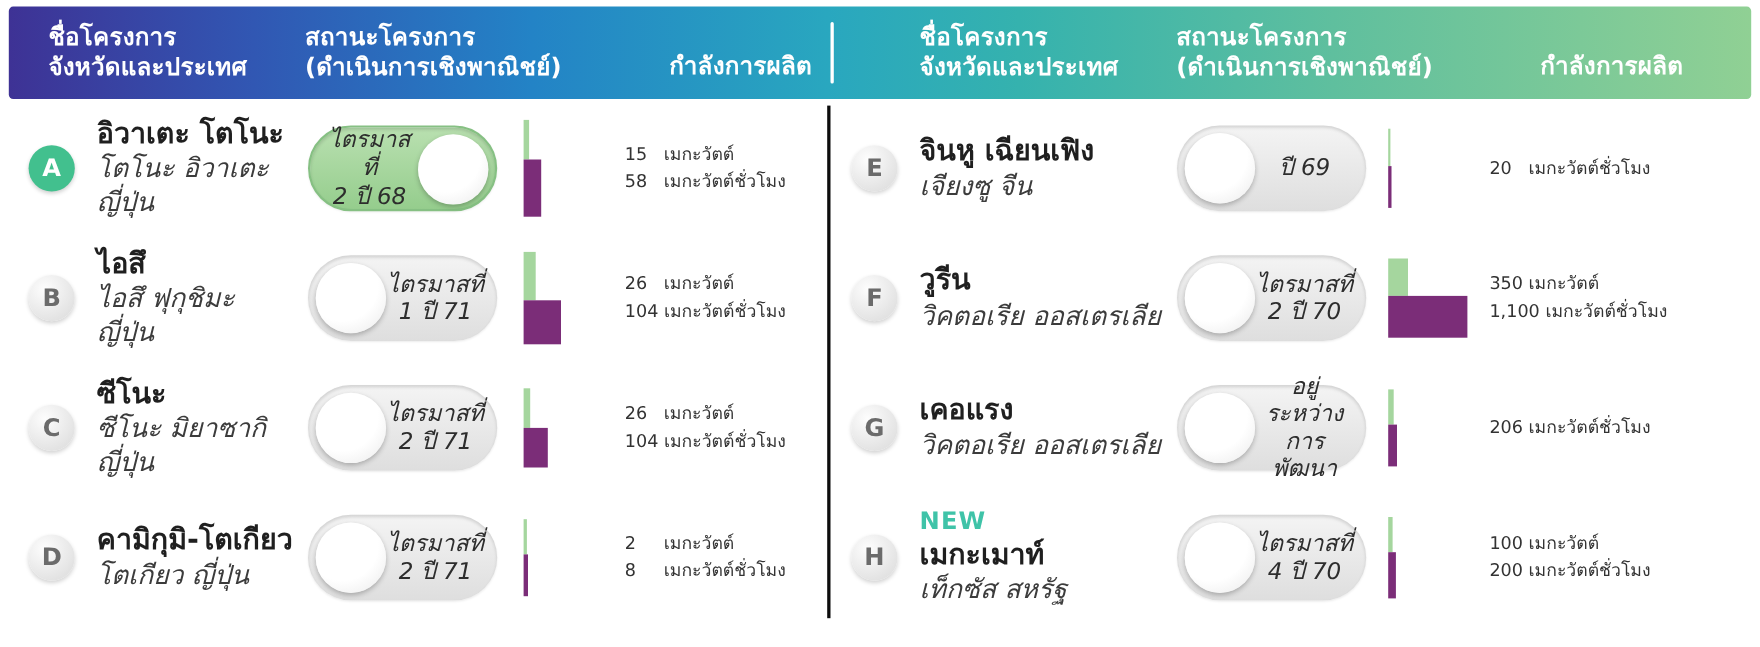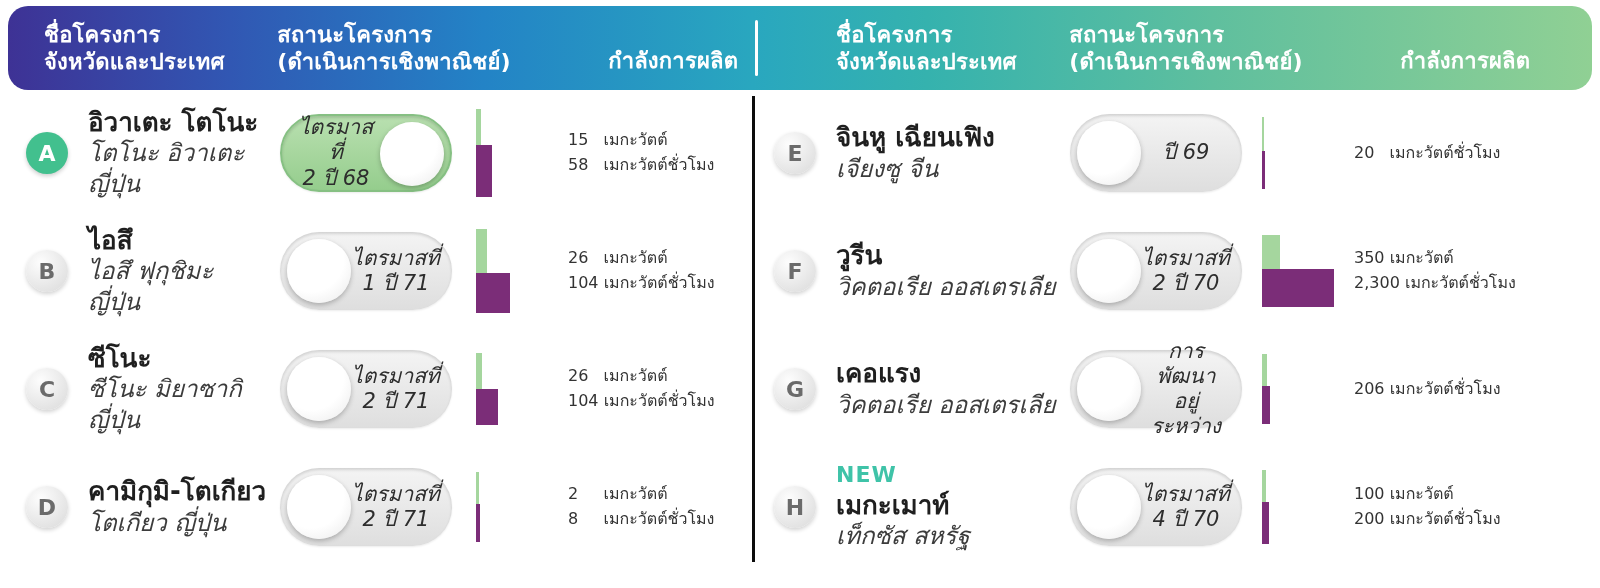--- a/index.html
+++ b/index.html
@@ -2,21 +2,21 @@
 <html><head>
 <meta charset="utf-8">
 <style>
   * { margin:0; padding:0; box-sizing:border-box; }
   html,body { width:1600px; height:588px; background:#ffffff;
     font-family:"DejaVu Sans","Liberation Sans",sans-serif; overflow:hidden; }
   .canvas { position:relative; width:1600px; height:588px; background:#fff; }
 
   
   .header { position:absolute; left:8px; top:6px; width:1584px; height:84px;
-    border-radius:20px; color:#fff; display:flex;
+    border-radius:4px; color:#fff; display:flex;
     background:linear-gradient(90deg,#3e3295 0%,#3157b3 14%,#2383c6 30%,#29a7bf 47%,#35b2ae 58%,#5fbf9e 76%,#90d094 100%);
   }
   .header-half { flex:0 0 50%; display:flex; align-items:center; }
   .hdr-divider { position:absolute; left:747px; top:14px; bottom:14px; width:3px;
     background:#ffffff; border-radius:2px; }
   .hcol { font-weight:bold; line-height:1.25; font-size:22px; letter-spacing:.2px; }
   .hcol1 { width:34%; padding-left:36px; text-align:left; }
   .hcol2 { width:34%; text-align:left; }
   .hcol3 { width:32%; text-align:center;margin-top:25px; }
 
@@ -275,41 +275,41 @@
             <div>2 ปี 70</div>
           </div>
         </div>
           </div>
         <div class="bars">
           <div class="bar-mw" style="width: 18px; height: 34px;"></div>
           <div class="bar-mwh" style="width: 72px; height: 38px;"></div>
         </div>
         <div class="cap">
           <div><span class="val">350</span> <span>เมกะวัตต์</span></div>
-          <div><span class="val">2,300</span> <span>เมกะวัตต์ชั่วโมง</span></div>
+          <div><span class="val">1,100</span> <span>เมกะวัตต์ชั่วโมง</span></div>
         </div>
       </div>
 
       <div class="row">
         <div class="badge">
             <span>G</span>
           </div>
         <div class="nameblock">
           <div class="pname">เคอแรง</div>
           <div class="ploc">
             <div>วิคตอเรีย ออสเตรเลีย</div>
 
           </div>
         </div>
         <div>
             <div class="pill">
           <div class="knob"></div>
           <div class="ptext">
+            <div>อยู่ระหว่าง</div>
             <div>การพัฒนา</div>
-            <div>อยู่ระหว่าง</div>
           </div>
         </div>
           </div>
         <div class="bars">
           <div class="bar-mw" style="width: 5px; height: 32px;"></div>
           <div class="bar-mwh" style="width: 8px; height: 38px;"></div>
         </div>
         <div class="cap">
           <div><span class="val">206</span> <span>เมกะวัตต์ชั่วโมง</span></div>
         </div>

